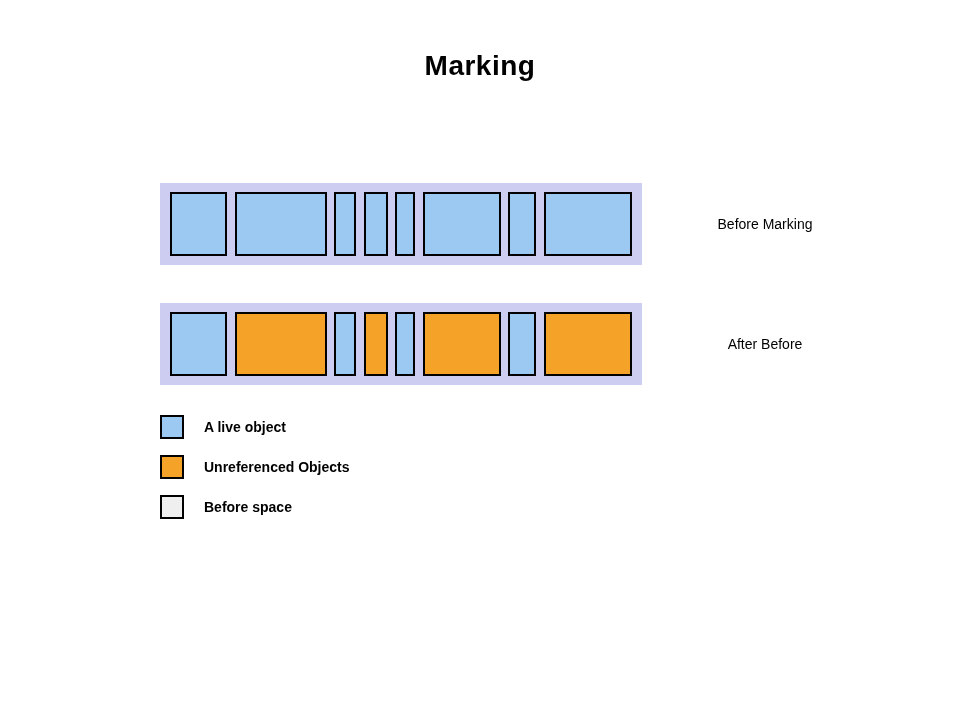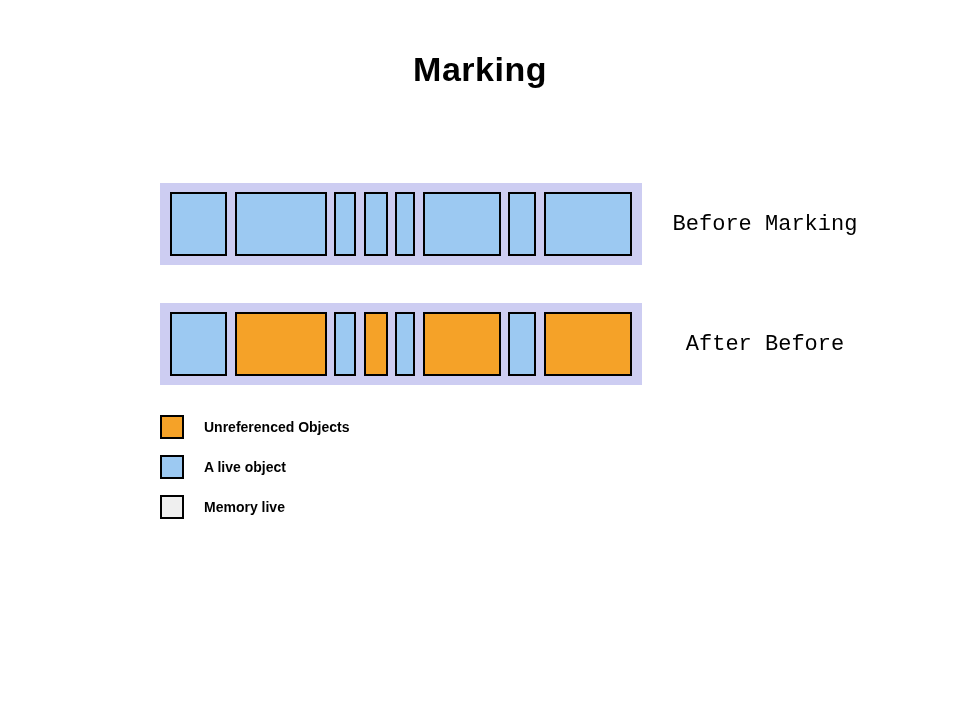--- a/index.html
+++ b/index.html
@@ -2,35 +2,35 @@
 <html style="--live: #9cc9f2; --unreferenced: #f5a228; --memory: #efefef; --strip: #cdcdf2;"><head>
 <meta charset="utf-8">
 <style>
   html,body{margin:0;padding:0;background:#fff;}
   .slide{
     position:relative;width:960px;height:720px;background:#ffffff;
     font-family:"Liberation Sans",sans-serif;color:#000;overflow:hidden;
   }
   .title{
     position:absolute;top:50px;left:0;width:100%;text-align:center;
-    font-size:34px;font-weight:bold;margin:0;letter-spacing:0.5px;
+    font-size:28px;font-weight:bold;margin:0;letter-spacing:0.5px;
   }
   .strip{
     position:absolute;left:160px;width:482px;height:82px;
     background:var(--strip,#cdcdf2);
     display:flex;align-items:center;justify-content:space-between;
     padding:0 10px;box-sizing:border-box;
   }
   .strip-before{top:183px;}
   .strip-after{top:303px;}
   .block{height:64px;border:2px solid #000;box-sizing:border-box;flex:0 0 auto;}
   .row-label{
     position:absolute;left:655px;width:220px;height:82px;
     display:flex;align-items:center;justify-content:center;
-    font-size:22px;white-space:nowrap;font-family:Liberation Mono, monospace;
+    font-size:14px;white-space:nowrap;
   }
   .label-before{top:183px;}
   .label-after{top:303px;}
   .legend{position:absolute;left:160px;top:414px;}
   .legend-item{display:flex;align-items:center;margin-bottom:14px;height:26px;}
   .legend-swatch{width:24px;height:24px;border:2px solid #000;box-sizing:border-box;flex:0 0 auto;}
   .legend-label{margin-left:20px;font-size:14px;font-weight:bold;}
 </style>
 </head>
 <body>
@@ -58,26 +58,26 @@
       <div class="block" style="width: 24px; background: rgb(245, 162, 40);"></div>
       <div class="block" style="width: 20px; background: rgb(156, 201, 242);"></div>
       <div class="block" style="width: 78px; background: rgb(245, 162, 40);"></div>
       <div class="block" style="width: 28px; background: rgb(156, 201, 242);"></div>
       <div class="block" style="width: 88px; background: rgb(245, 162, 40);"></div>
     </div>
   <div class="row-label label-after">After Before</div>
 
   <div class="legend">
     <div class="legend-item">
+      <span class="legend-swatch" style="background: rgb(156, 201, 242);"></span>
+      <span class="legend-label">A live object</span>
+    </div>
+    <div class="legend-item">
       <span class="legend-swatch" style="background: rgb(245, 162, 40);"></span>
       <span class="legend-label">Unreferenced Objects</span>
     </div>
     <div class="legend-item">
-      <span class="legend-swatch" style="background: rgb(156, 201, 242);"></span>
-      <span class="legend-label">A live object</span>
-    </div>
-    <div class="legend-item">
       <span class="legend-swatch" style="background: rgb(239, 239, 239);"></span>
-      <span class="legend-label">Memory live</span>
+      <span class="legend-label">Before space</span>
     </div>
   </div>
 
 </div>
 
 </body></html>

